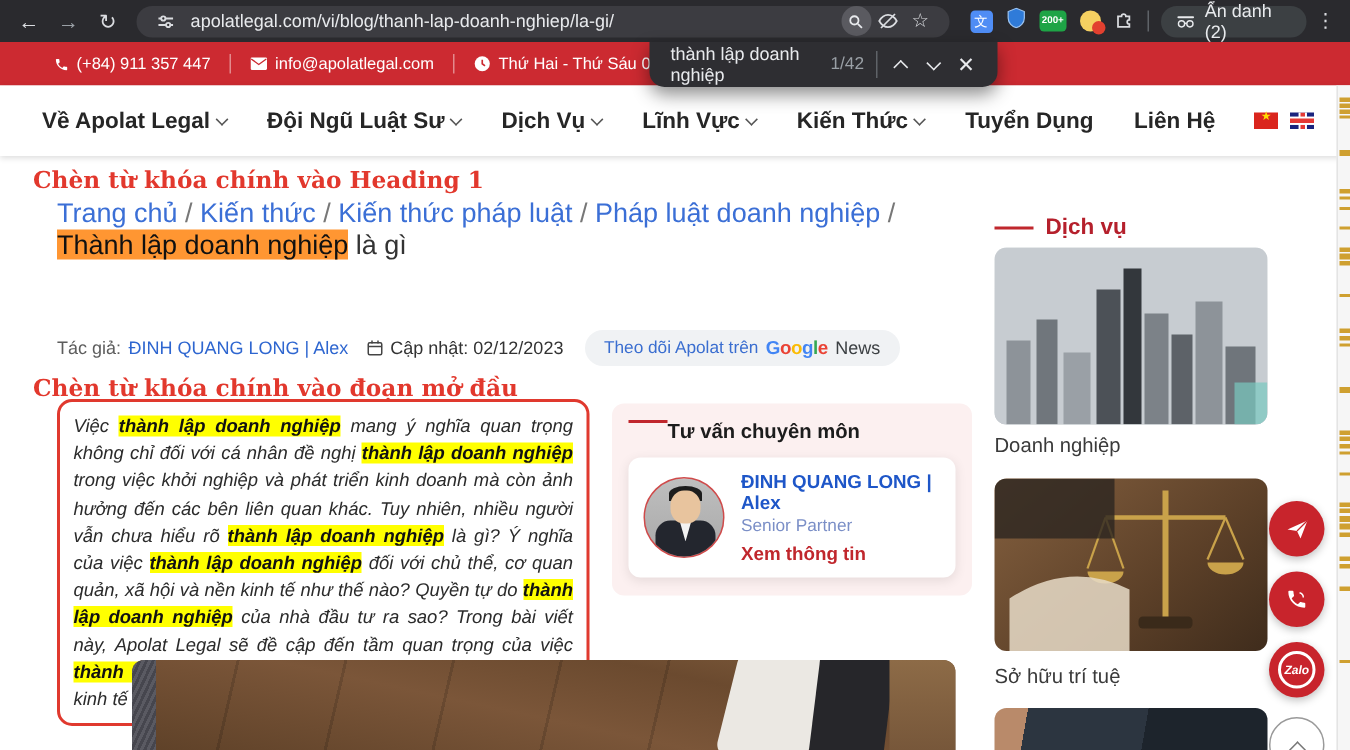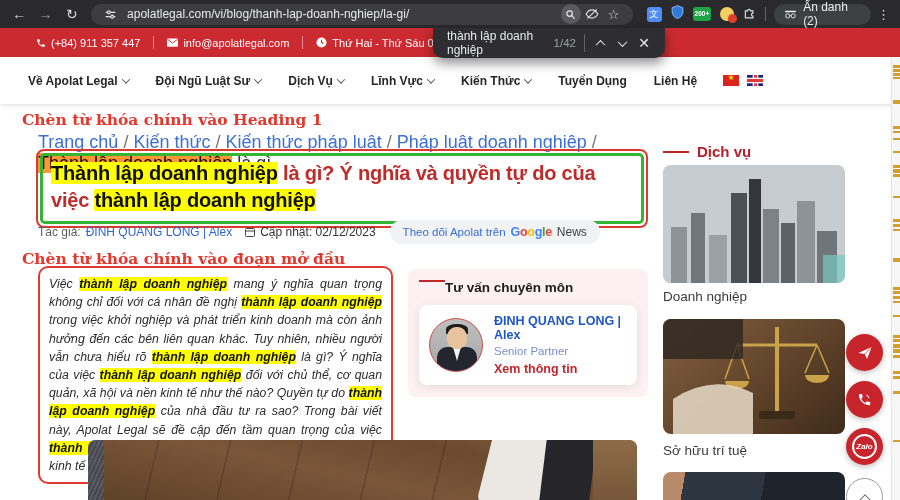--- a/index.html
+++ b/index.html
@@ -42,21 +42,21 @@
   .red-div { width:1px; height:13px; background:rgba(255,255,255,.45); margin:0 13px; }
 
   
   .site-header { position:absolute; left:0; top:57px; width:900px; height:47px; background:#fff; box-shadow:0 1px 4px rgba(0,0,0,.14); display:flex; align-items:center; z-index:10; }
   .logo { margin-left:40px; display:flex; flex-direction:column; align-items:center; line-height:1; }
   .logo-top { font-weight:bold; font-size:21px; letter-spacing:1px; color:#b5202c; }
   .logo-bottom { display:flex; align-items:center; gap:5px; margin-top:2px; }
   .logo-bottom .bar { width:17px; height:2px; background:#b5202c; }
   .logo-bottom span { font-size:8px; letter-spacing:4px; color:#2b2b2b; font-weight:bold; }
   .nav { display:flex; align-items:center; gap:27px; margin-left:28px; }
-  .nav-item { display:flex; align-items:center; gap:5px; font-size:12px; font-weight:bold; color:#262626; white-space:nowrap; }
+  .nav-item { display:flex; align-items:center; gap:5px; font-size:15px; font-weight:bold; color:#262626; white-space:nowrap; }
   .nav-chev { width:6px; height:6px; border-right:1.4px solid #555; border-bottom:1.4px solid #555; transform:rotate(45deg) translate(-1px,-1px); }
   .flags { display:flex; align-items:center; gap:8px; margin-left:26px; }
   .flag-vn { width:16px; height:11px; background:#da251d; position:relative; }
   .flag-vn::after { content:"★"; position:absolute; left:0; top:-2px; width:16px; text-align:center; color:#ffdd00; font-size:8px; }
   .flag-uk { width:16px; height:11px; background:#1a237e; position:relative; overflow:hidden; }
   .flag-uk::before { content:""; position:absolute; left:7px; top:0; width:3px; height:11px; background:#e53935; box-shadow:0 0 0 1.3px #fff; }
   .flag-uk::after { content:""; position:absolute; left:0; top:4px; width:16px; height:3px; background:#e53935; box-shadow:0 0 0 1.3px #fff; }
 
   
   .ann { position:absolute; left:22px; font-family:"DejaVu Serif","Liberation Serif",serif; font-weight:bold; font-size:15.5px; color:#e2382d; }
@@ -261,25 +261,20 @@
     <div class="flags">
       <span class="flag-vn"></span>
       <span class="flag-uk"></span>
     </div>
 
   </div>
 
   <div class="ann ann1">Chèn từ khóa chính vào Heading 1</div>
   <div class="breadcrumb"><span class="bc-link">Trang chủ</span><span class="bc-sep"> / </span><span class="bc-link">Kiến thức</span><span class="bc-sep"> / </span><span class="bc-link">Kiến thức pháp luật</span><span class="bc-sep"> / </span><span class="bc-link">Pháp luật doanh nghiệp</span><span class="bc-sep"> / </span><span class="hl-active">Thành lập doanh nghiệp</span><span class="bc-txt"> là gì</span></div>
 
-  <div class="h1-box">
-    <div class="h1-inner">
-      <div class="h1-text"><span class="hl">Thành lập doanh nghiệp</span><span class="h1-red"> là gì? Ý nghĩa và quyền tự do của việc </span><span class="hl">thành lập doanh nghiệp</span></div>
-    </div>
-  </div>
 
   <div class="meta-row">
     <span>Tác giả:</span>
     <span class="author-link">ĐINH QUANG LONG | Alex</span>
     <span class="meta-date" style="margin-left:12px;">
       <svg width="12" height="12" viewBox="0 0 24 24" fill="none" stroke="#444" stroke-width="2">
           <rect x="3" y="5" width="18" height="16" rx="2"></rect>
           <line x1="3" y1="10" x2="21" y2="10"></line>
           <line x1="8" y1="2" x2="8" y2="6"></line>
           <line x1="16" y1="2" x2="16" y2="6"></line>

